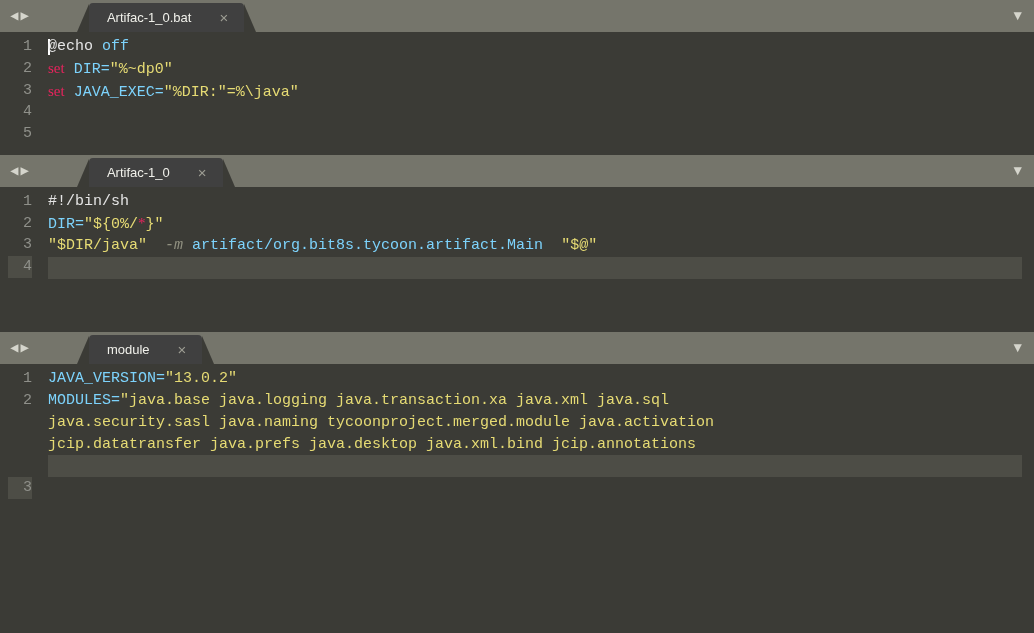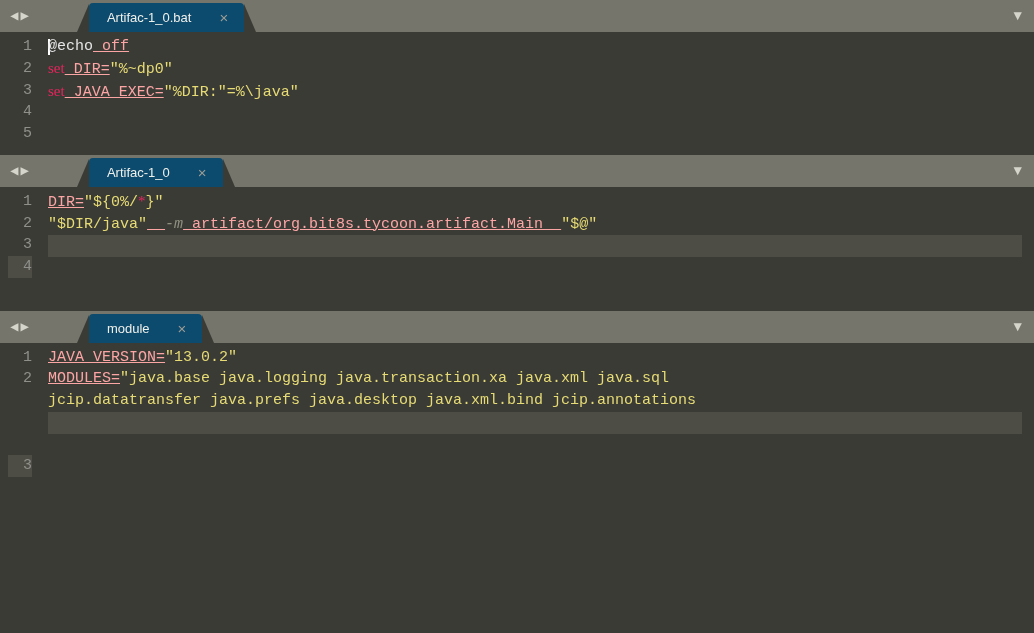--- a/index.html
+++ b/index.html
@@ -27,21 +27,21 @@
       padding: 0 10px;
       align-self: center;
     }
     .nav-arrow {
       color: #d5d5cc;
       font-size: 14px;
       cursor: pointer;
       line-height: 1;
     }
     .tab {
-      background: #0c4a6e;
+      background: #404040;
       color: #f0f0ea;
       padding: 6px 16px 6px 18px;
       margin-left: 50px;
       display: flex;
       align-items: center;
       gap: 28px;
       font-family: 'Helvetica Neue', Arial, sans-serif;
       font-size: 13px;
       border-top-left-radius: 4px;
       border-top-right-radius: 4px;
@@ -113,21 +113,21 @@
       display:inline-block;
       height: 1.1em;
       vertical-align: text-bottom;
       margin-right:-2px;
     }
     
     .kw { color: #e7245d; font-family: Liberation Serif, serif; }       
     .str { color: #e6db74; }      
     .cm { color: #e5e5e5; } 
     .var { color: #e8b035; }      
-    .pl { color: #fca5a5; text-decoration: underline; }       
+    .pl { color: #7dd3fc; }       
     .op { color: #e7245d; }       
     .flag { color: #909080; font-style: italic; }
   </style>
 </head>
 <body>
 
 <div class="pane">
   <div class="header">
     <div class="nav">
       <span class="nav-arrow">◀</span>
@@ -169,20 +169,21 @@
     <span class="dropdown">▼</span>
   </div>
   <div class="editor">
     <div class="gutter">
       <div class="ln">1</div>
       <div class="ln">2</div>
       <div class="ln">3</div>
       <div class="ln current">4</div>
     </div>
     <div class="code">
+      <div class="line"><span class="cm">#!/bin/sh</span></div>
       <div class="line"><span class="pl">DIR=</span><span class="str">"${0%/</span><span class="kw">*</span><span class="str">}"</span></div>
       <div class="line"><span class="str">"$DIR/java"</span><span class="pl">  </span><span class="flag">-m</span><span class="pl"> artifact/org.bit8s.tycoon.artifact.Main  </span><span class="str">"$@"</span></div>
       <div class="line current"></div>
       <div class="line"></div>
       <div class="line"></div>
     </div>
   </div>
 </div>
 
 <div class="pane">
@@ -202,17 +203,18 @@
       <div class="ln">1</div>
       <div class="ln">2</div>
       <div class="ln">&nbsp;</div>
       <div class="ln">&nbsp;</div>
       <div class="ln">&nbsp;</div>
       <div class="ln current">3</div>
     </div>
     <div class="code">
       <div class="line"><span class="pl">JAVA_VERSION=</span><span class="str">"13.0.2"</span></div>
       <div class="line"><span class="pl">MODULES=</span><span class="str">"java.base java.logging java.transaction.xa java.xml java.sql </span></div>
+      <div class="line"><span class="str">java.security.sasl java.naming tycoonproject.merged.module java.activation </span></div>
       <div class="line"><span class="str">jcip.datatransfer java.prefs java.desktop java.xml.bind jcip.annotations </span></div>
       <div class="line current"></div>
     </div>
   </div>
 </div>
 
 </body></html>

